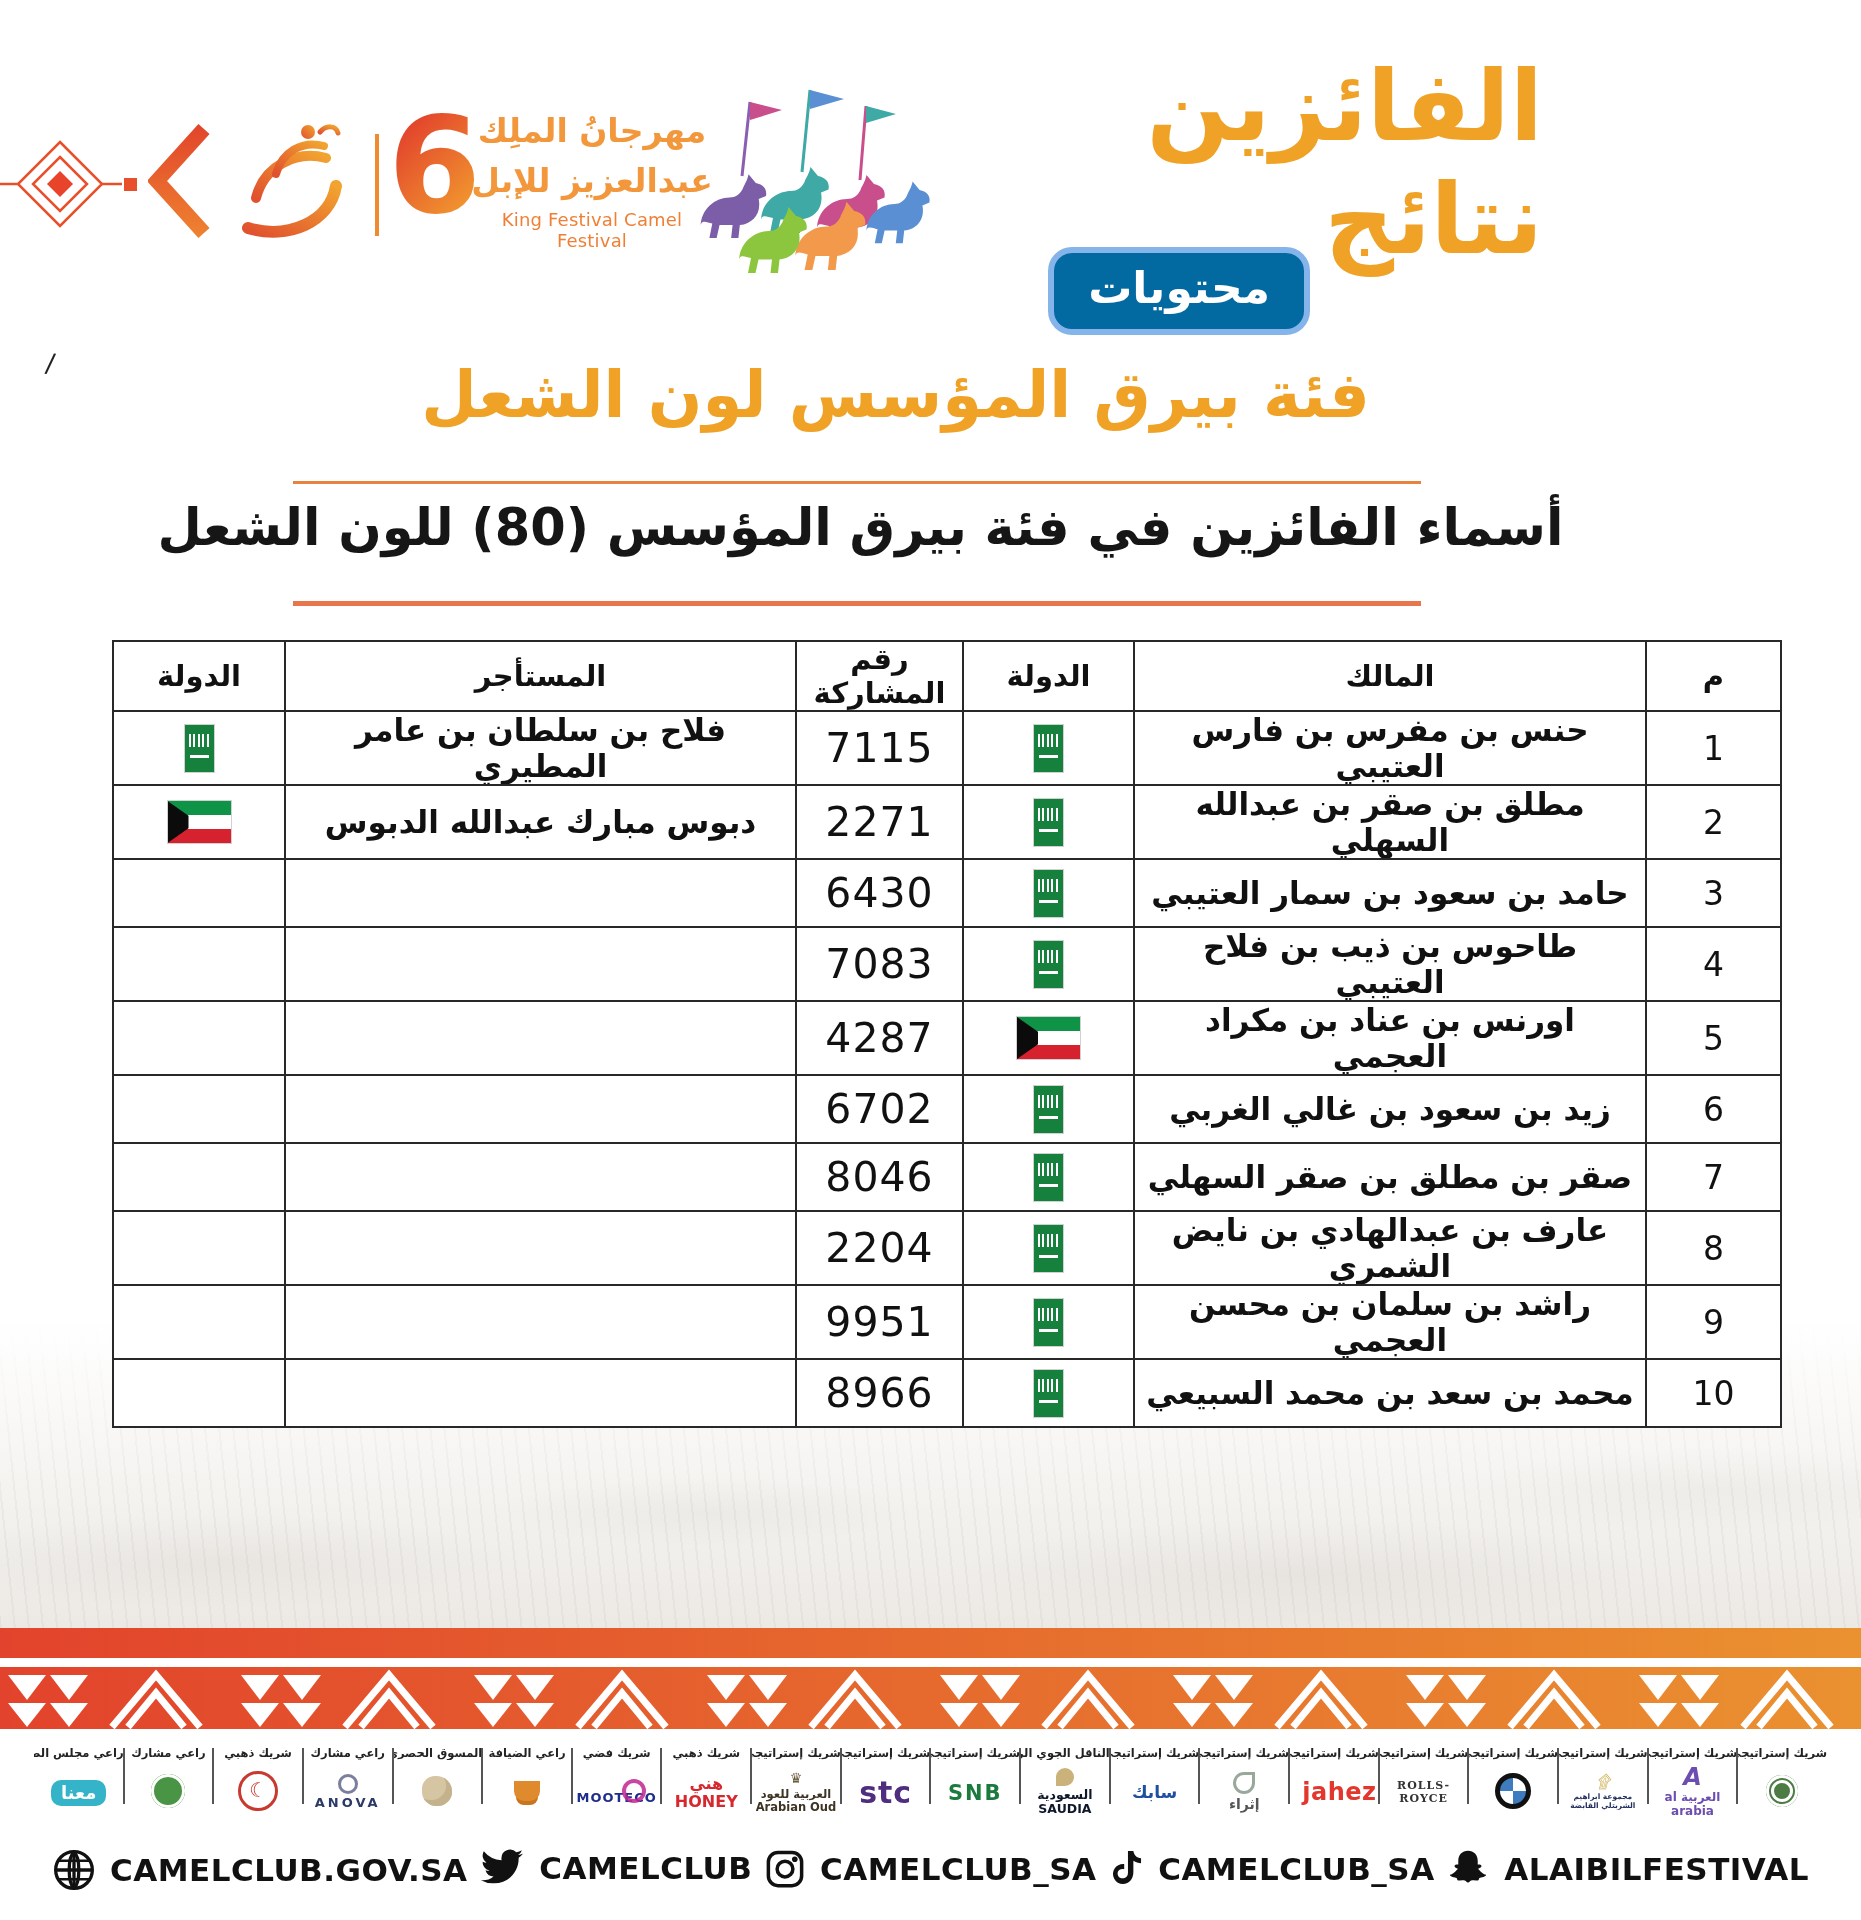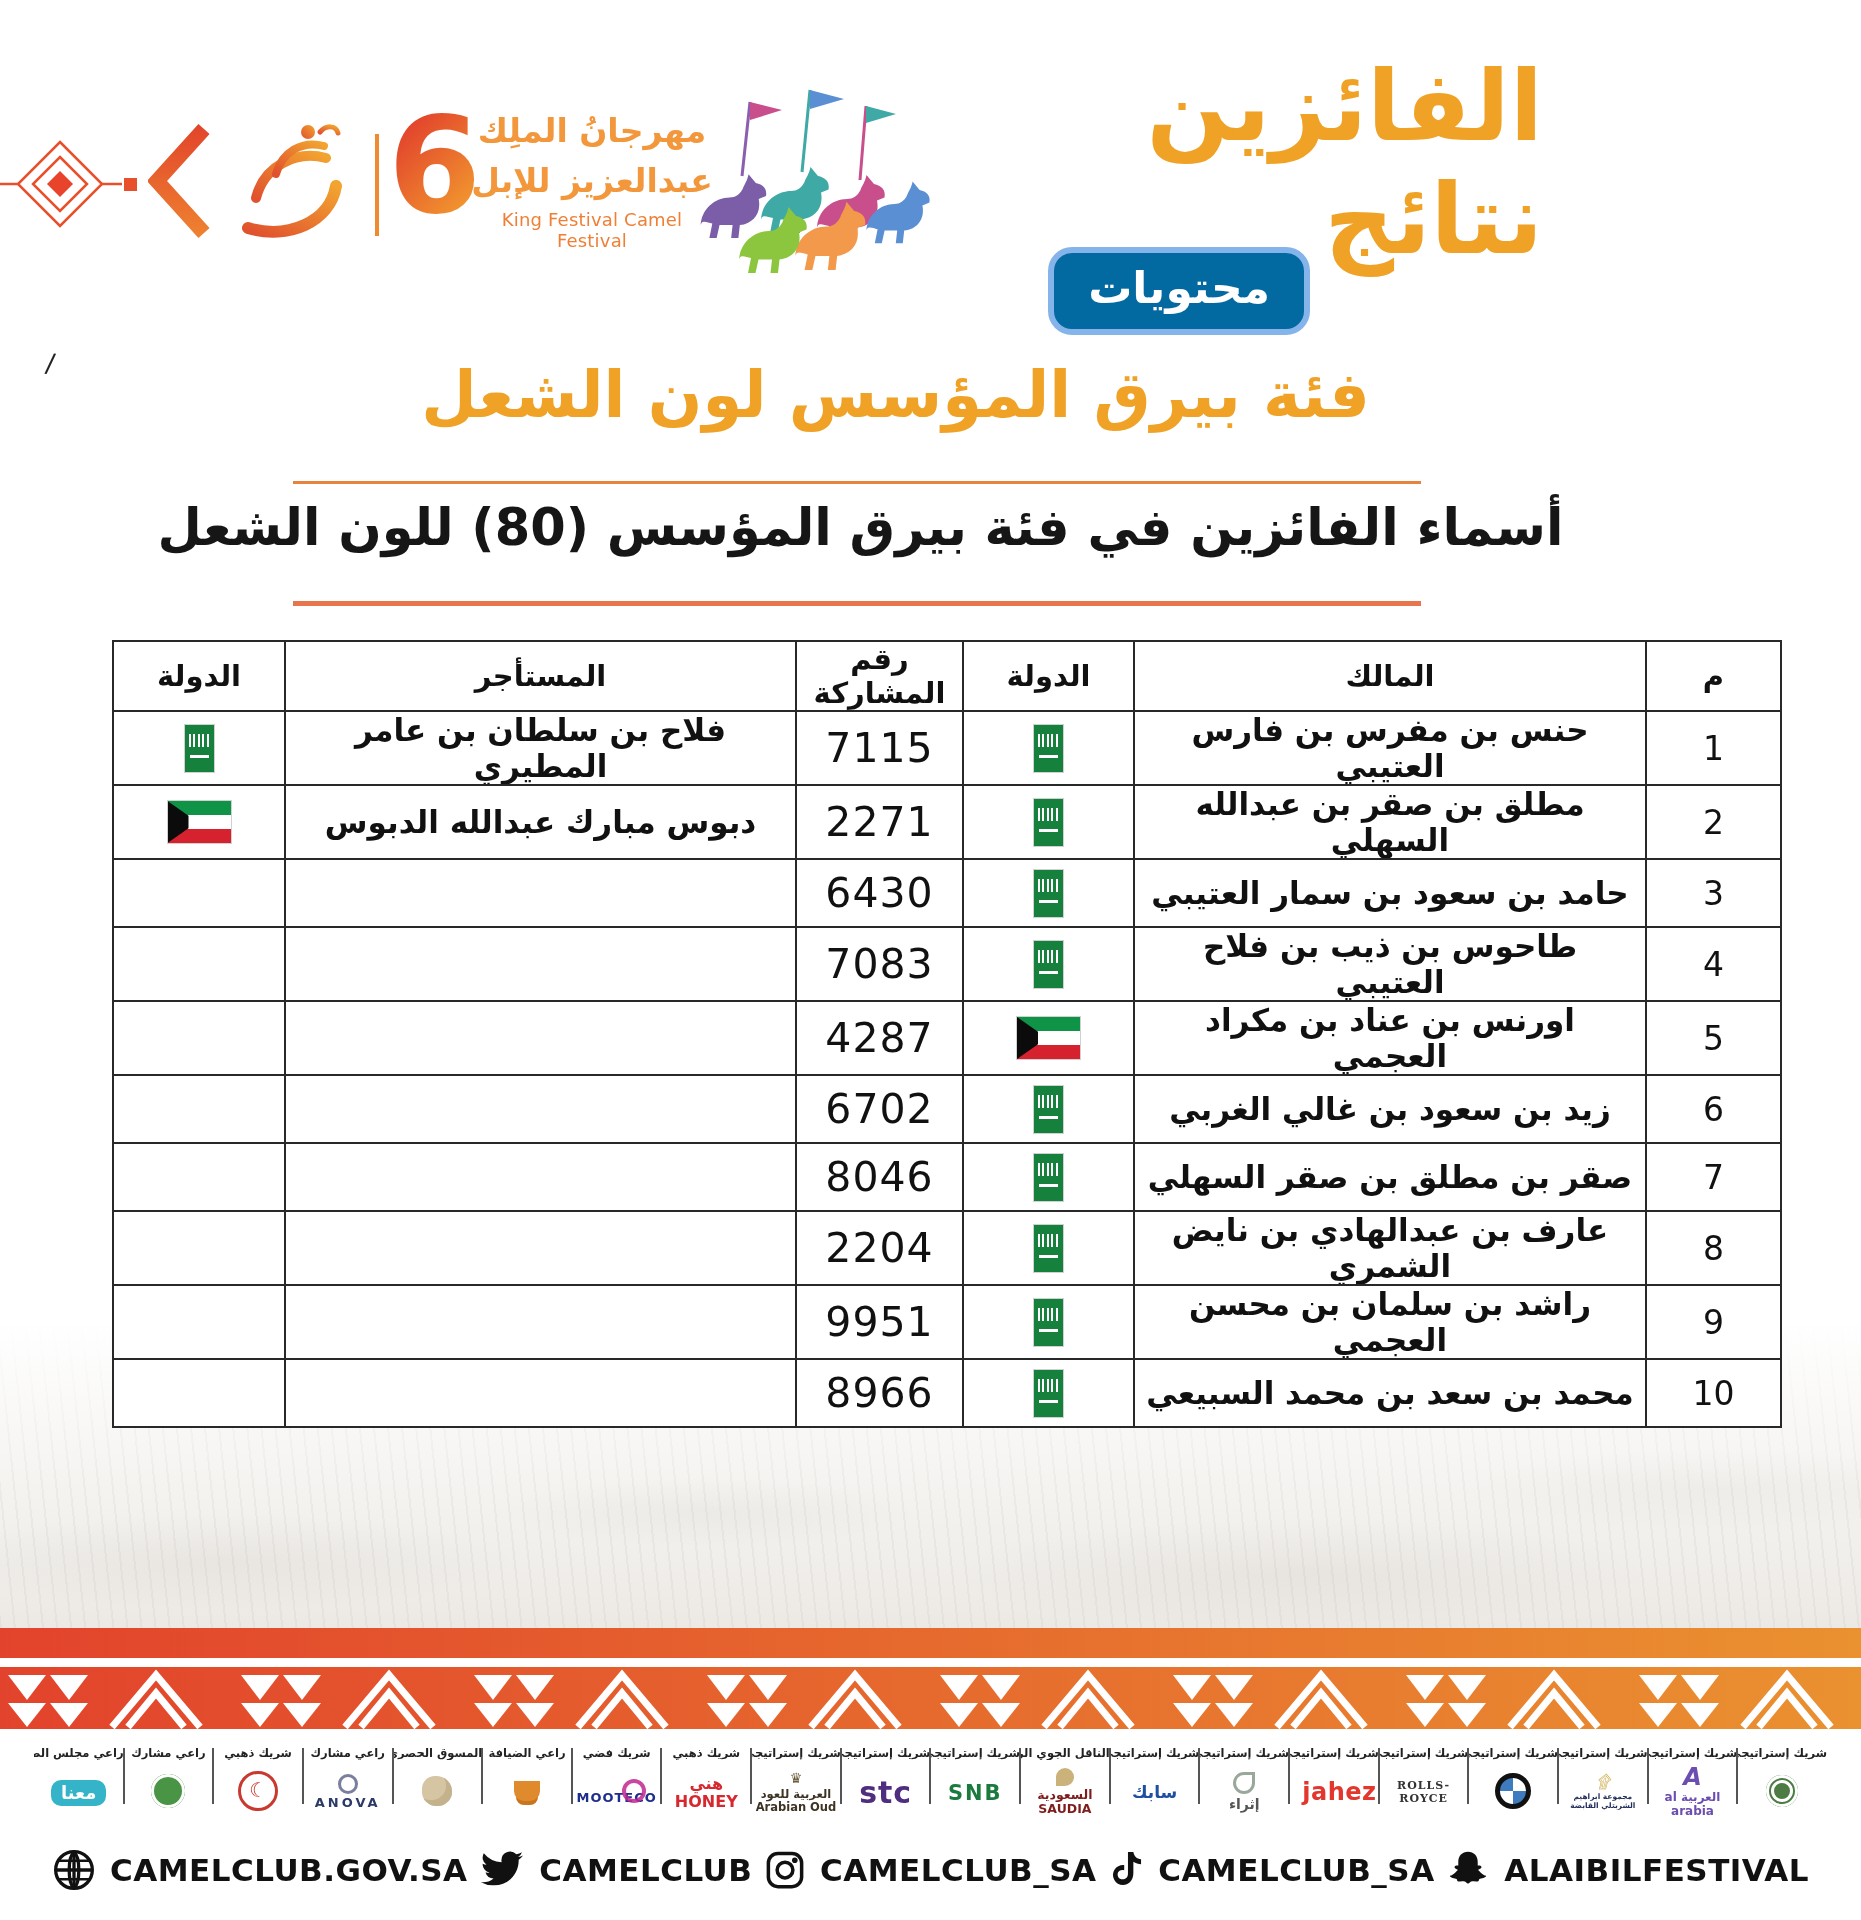--- a/index.html
+++ b/index.html
@@ -91,38 +91,38 @@
   .logo-hospitality .glyph{width:26px;height:20px;background:#E08A2E;border-radius:0 0 10px 10px;
       box-shadow:0 6px 0 -2px #c9741e;}
   .logo-mooteco .sp-text{color:#1F2E8C;font-size:13px;letter-spacing:1px;}
   .logo-mooteco .glyph{width:16px;height:16px;border-radius:50%;border:4px solid #C0278F;margin-bottom:-14px;margin-left:34px;opacity:.85;}
   .logo-honey .sp-text{color:#D7282F;font-size:16px;}
   .logo-arabian-oud .glyph{color:#6b5b3a;font-size:14px;}
   .logo-arabian-oud .sp-text{color:#3e3424;font-size:11.5px;}
   .logo-stc .sp-text{color:#4F2D7F;font-size:30px;letter-spacing:1px;}
   .logo-snb .sp-text{color:#1B7A3E;font-size:21px;letter-spacing:2px;}
   .logo-saudia .glyph{width:18px;height:18px;background:#cbb27a;border-radius:50% 50% 50% 0;}
-  .logo-saudia .sp-text{color:#7f1d1d;font-size:12.5px;}
+  .logo-saudia .sp-text{color:#0f172a;font-size:12.5px;}
   .logo-sabic .sp-text{color:#1F4FA0;font-size:17px;}
   .logo-ithra .glyph{width:16px;height:16px;border:3px solid #9aa79b;border-radius:50% 0 50% 50%;}
   .logo-ithra .sp-text{color:#555;font-size:14px;}
   .logo-jahez .sp-text{color:#E3362C;font-size:24px;letter-spacing:.5px;margin-left:11px;}
   .logo-rolls-royce .sp-text{color:#333;font-size:11px;font-family:"DejaVu Serif",serif;letter-spacing:1px;}
   .logo-bmw .glyph{width:36px;height:36px;border-radius:50%;border:5px solid #111;box-sizing:border-box;
       background:conic-gradient(#fff 0 90deg,#3E7BBF 90deg 180deg,#fff 180deg 270deg,#3E7BBF 270deg 360deg);}
   .logo-sharbatly .glyph{color:#C9A43C;font-size:18px;line-height:1;}
   .logo-sharbatly .sp-text{color:#23305e;font-size:7.5px;}
   .logo-alarabia .glyph{color:#6C4EB0;font-size:24px;font-weight:bold;line-height:1;}
   .logo-alarabia .sp-text{color:#6C4EB0;font-size:12px;}
   .logo-ministry .glyph{width:32px;height:32px;background:#4C7C43;border-radius:50%;
       box-shadow:inset 0 0 0 3px #fff,inset 0 0 0 5px #4C7C43,inset 0 0 0 8px #fff;}
 
   
   .social{position:absolute;left:0;top:1848px;width:1861px;padding:0 52px;box-sizing:border-box;
-          display:flex;justify-content:space-between;align-items:center;direction:ltr;}
+          display:flex;justify-content:space-between;align-items:flex-start;direction:ltr;}
   .soc{display:flex;align-items:center;gap:14px;color:#111;}
   .soc .handle{font-size:31px;font-weight:bold;letter-spacing:.5px;font-family:"DejaVu Sans",sans-serif;}
   .soc svg{display:block;}
 </style>
 </head>
 <body>
 
 <div class="page">
 
   <div class="desert"></div>

